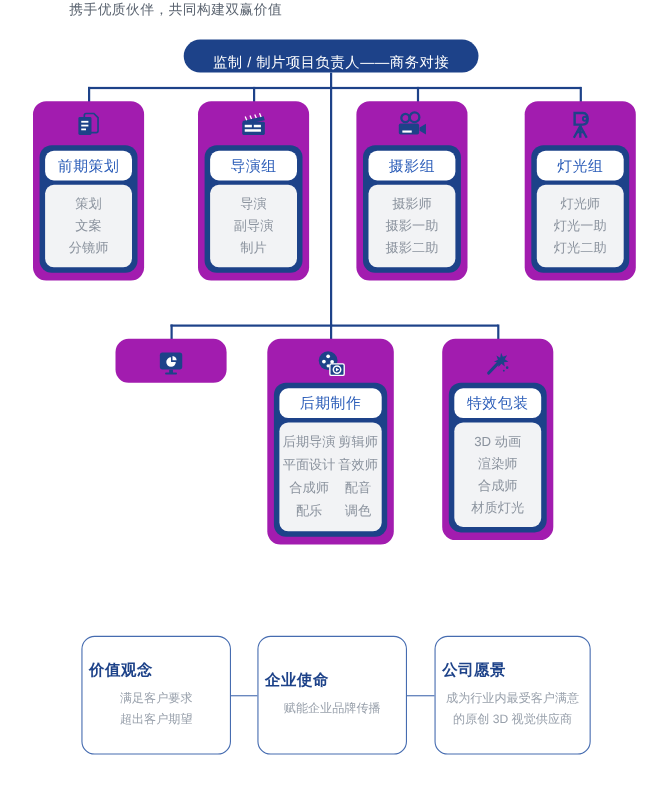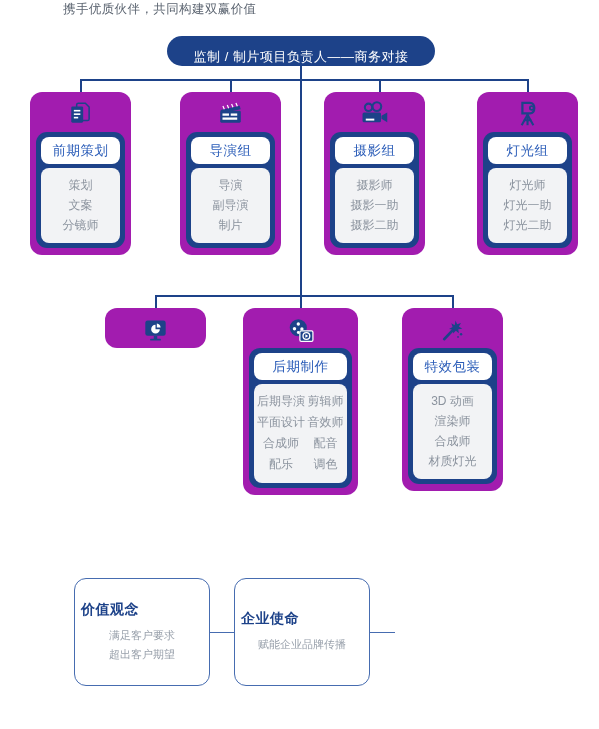--- a/index.html
+++ b/index.html
@@ -306,14 +306,19 @@
     <div class="value-title">价值观念</div>
     <div class="value-line">满足客户要求</div>
     <div class="value-line">超出客户期望</div>
   </div>
 
   <div class="value-card" style="left:234px; top:578px;">
     <div class="value-title">企业使命</div>
     <div class="value-line">赋能企业品牌传播</div>
   </div>
 
+  <div class="value-card" style="left:395px; top:578px; width:142px;">
+    <div class="value-title">公司愿景</div>
+    <div class="value-line">成为行业内最受客户满意</div>
+    <div class="value-line">的原创 3D 视觉供应商</div>
+  </div>
 
 </div>
 
 </body></html>

